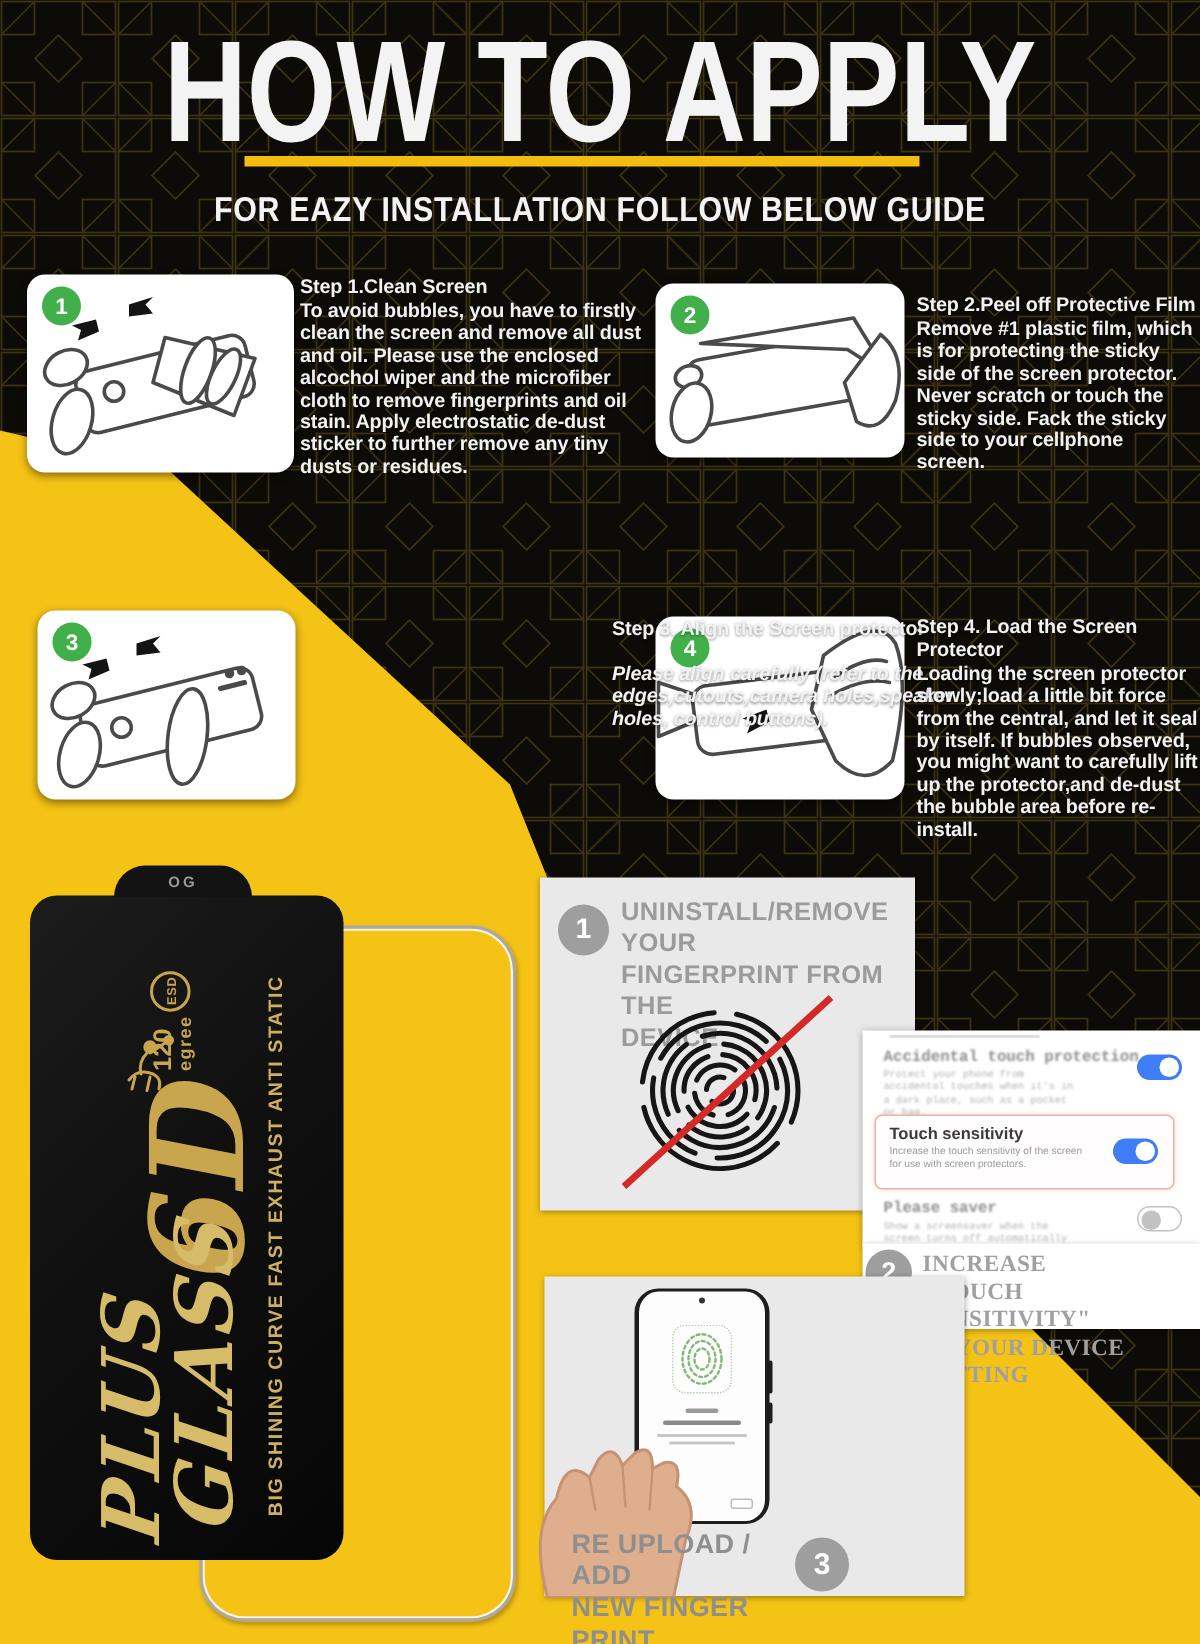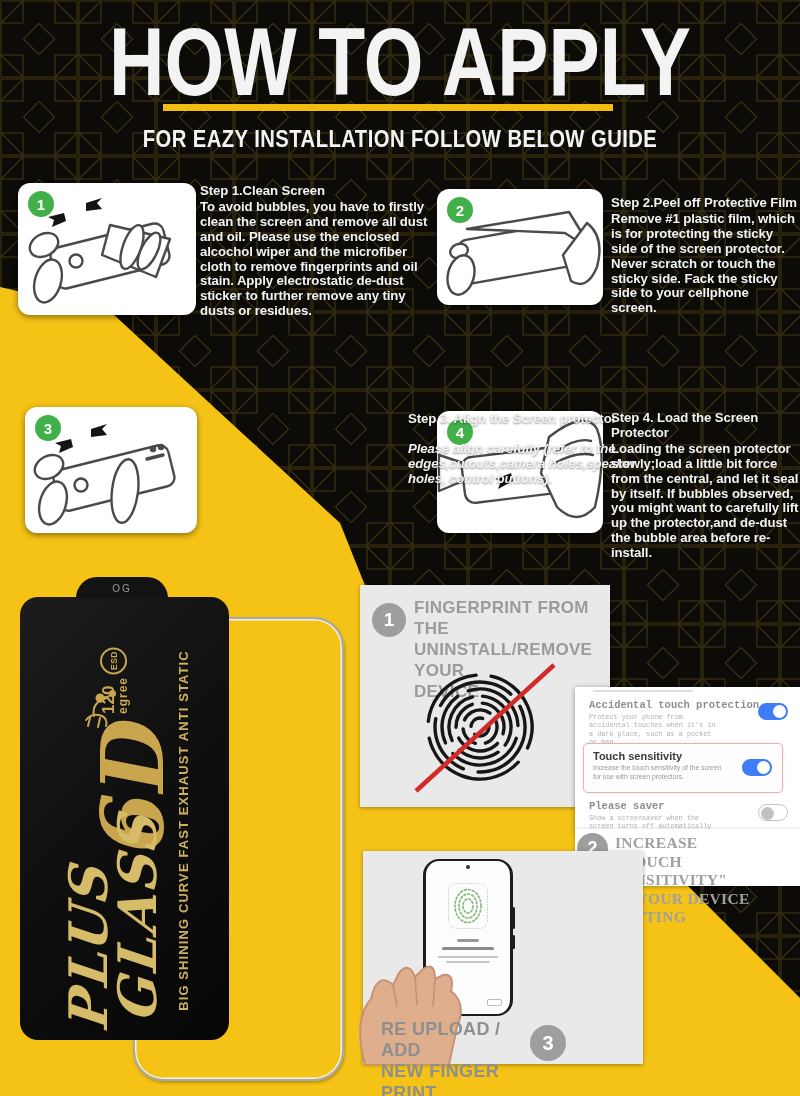--- a/index.html
+++ b/index.html
@@ -36,21 +36,21 @@
   .t3 .body{margin-top:15px;font-style:italic;}
   .t4{left:611px;top:411px;width:190px;}
 
   
   .glass{left:133px;top:617px;width:211px;height:464px;border-radius:30px;
     border:2px solid #a8a8a8;box-shadow:inset 0 0 0 1.5px #f2f2f2,1px 2px 3px rgba(0,0,0,.25);}
   .card{left:20px;top:597px;width:209px;height:443px;border-radius:18px;
     background:linear-gradient(135deg,#1c1c1c 0%,#101010 45%,#060606 100%);}
   .og-bump{position:absolute;left:56px;top:-20px;width:92px;height:21px;background:#131313;
     border-radius:44px 44px 0 0;color:#9a9a9a;font-size:10px;letter-spacing:2px;
-    text-align:center;line-height:24px;font-weight:400;}
+    text-align:center;line-height:24px;font-weight:700;}
   .vrot{position:absolute;display:flex;align-items:center;justify-content:center;}
   .vrot>div{transform:rotate(-90deg);}
   .sixd-wrap{left:45px;top:655px;width:175px;height:190px;}
   .sixd-row{display:flex;align-items:flex-start;gap:4px;white-space:nowrap;}
   .sixd{font-family:"DejaVu Serif",serif;font-weight:700;font-style:italic;
     font-size:86px;line-height:.9;color:#c9a64e;}
   .badges{display:flex;gap:3px;align-items:flex-start;padding-top:6px;}
   .deg{display:flex;flex-direction:column;color:#c9a64e;font-weight:700;line-height:1;}
   .deg .n{font-size:17px;}
   .deg .w{font-size:12px;letter-spacing:1px;}
@@ -267,22 +267,22 @@
       <div class="l2">GLASS</div>
     </div>
   </div>
   <div class="abs vrot tag-wrap">
     <div class="tagline">BIG SHINING CURVE FAST EXHAUST ANTI STATIC</div>
   </div>
 
   <div class="abs gpanel p1">
     <div class="abs graycircle c1ball">1</div>
     <div class="abs cap cap1">
+      <div>UNINSTALL/REMOVE YOUR</div>
       <div>FINGERPRINT FROM THE</div>
-      <div>UNINSTALL/REMOVE YOUR</div>
       <div>DEVICE</div>
     </div>
     <svg class="abs fp-strike" width="160" height="152" viewBox="0 0 160 152">
       <g fill="none" stroke="#161616" stroke-width="3.4" stroke-linecap="round">
         <circle cx="78" cy="76" r="9" stroke-dasharray="16 9" transform="rotate(24 78 76)"></circle>
         <circle cx="78" cy="76" r="17" stroke-dasharray="30 10 20 9" transform="rotate(-30 78 76)"></circle>
         <circle cx="78" cy="76" r="24" stroke-dasharray="42 11 30 10" transform="rotate(52 78 76)"></circle>
         <circle cx="78" cy="76" r="31" stroke-dasharray="55 10 42 12" transform="rotate(-66 78 76)"></circle>
         <circle cx="78" cy="76" r="38" stroke-dasharray="70 13 52 12" transform="rotate(30 78 76)"></circle>
         <circle cx="78" cy="76" r="45" stroke-dasharray="82 15 62 14" transform="rotate(-12 78 76)"></circle>

